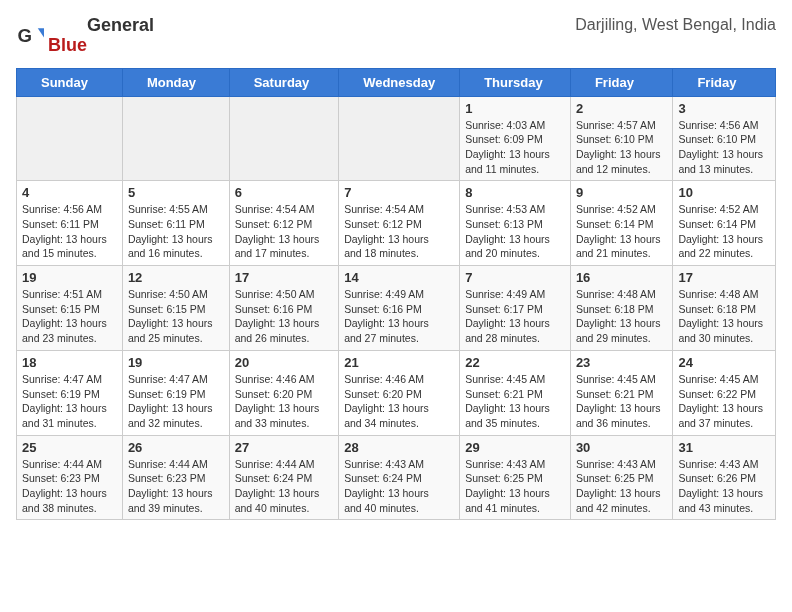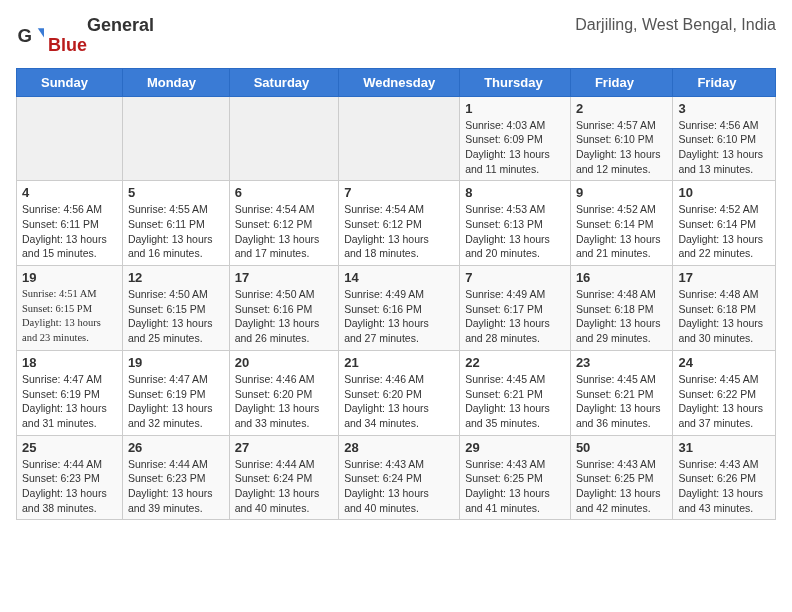--- a/index.html
+++ b/index.html
@@ -192,21 +192,21 @@
           <div class="day-num">10</div>
           <div class="day-info" style="white-space: pre-line;">Sunrise: 4:52 AM
 Sunset: 6:14 PM
 Daylight: 13 hours
 and 22 minutes.</div>
         </td>
       </tr>
       <tr>
         <td>
           <div class="day-num">19</div>
-          <div class="day-info" style="white-space: pre-line; font-family: Liberation Serif, serif;">Sunrise: 4:51 AM
+          <div class="day-info" style="white-space: pre-line;">Sunrise: 4:51 AM
 Sunset: 6:15 PM
 Daylight: 13 hours
 and 23 minutes.</div>
         </td>
         <td>
           <div class="day-num">12</div>
           <div class="day-info" style="white-space: pre-line;">Sunrise: 4:50 AM
 Sunset: 6:15 PM
 Daylight: 13 hours
 and 25 minutes.</div>
@@ -328,21 +328,21 @@
 and 40 minutes.</div>
         </td>
         <td>
           <div class="day-num">29</div>
           <div class="day-info" style="white-space: pre-line;">Sunrise: 4:43 AM
 Sunset: 6:25 PM
 Daylight: 13 hours
 and 41 minutes.</div>
         </td>
         <td>
-          <div class="day-num">50</div>
+          <div class="day-num">30</div>
           <div class="day-info" style="white-space: pre-line;">Sunrise: 4:43 AM
 Sunset: 6:25 PM
 Daylight: 13 hours
 and 42 minutes.</div>
         </td>
         <td>
           <div class="day-num">31</div>
           <div class="day-info" style="white-space: pre-line;">Sunrise: 4:43 AM
 Sunset: 6:26 PM
 Daylight: 13 hours

